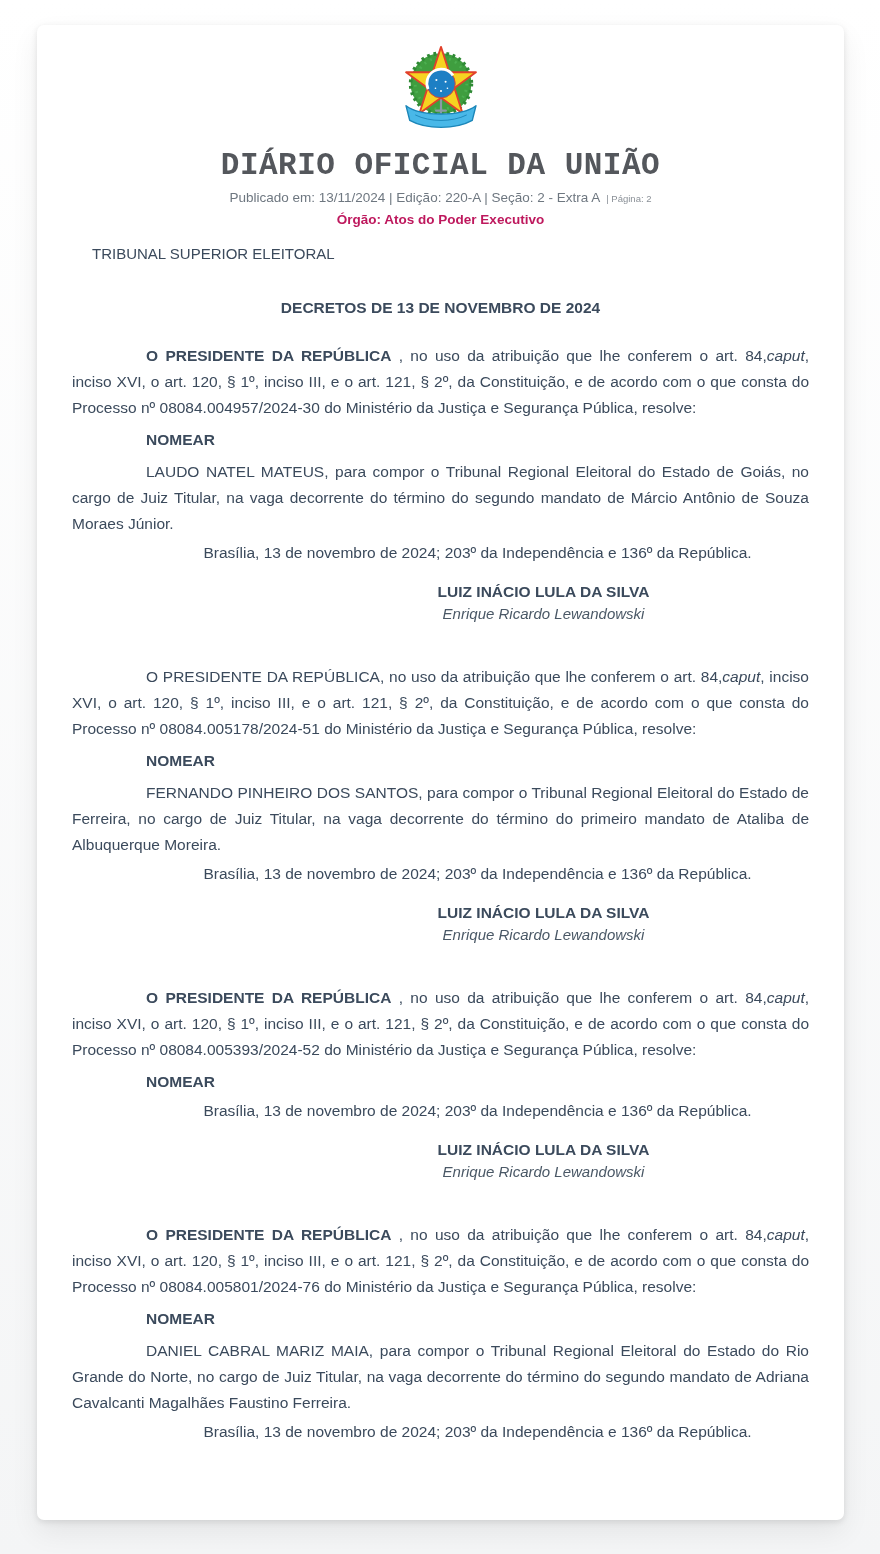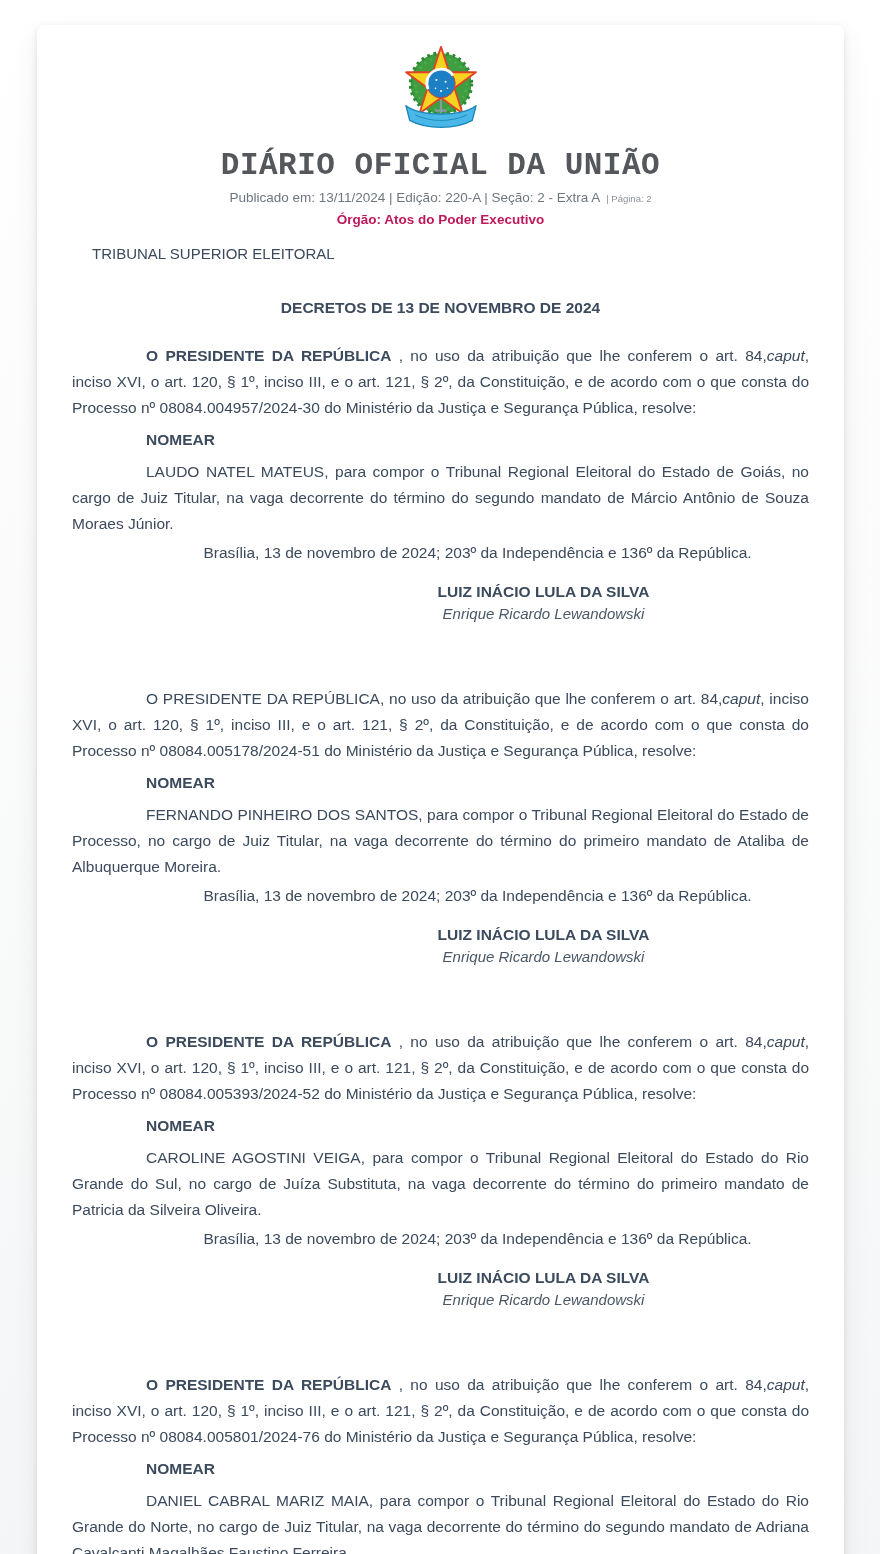--- a/index.html
+++ b/index.html
@@ -62,21 +62,21 @@
     margin-left: 20px;
   }
   h2.doc-title {
     text-align: center;
     font-size: 15.5px;
     font-weight: 700;
     color: #3b4a5c;
     margin: 30px 0 0 0;
     line-height: 22px;
   }
-  .decree { margin-top: 62px; }
+  .decree { margin-top: 40px; }
   .decree.first { margin-top: 24px; }
   p { margin: 0; }
   .intro, .appointment {
     text-align: justify;
     text-indent: 74px;
   }
   .intro .lead { font-weight: 700; }
   .intro .lead.plain { font-weight: 400; }
   .intro i { font-style: italic; }
   .action {
@@ -153,32 +153,31 @@
       <p class="date-line">Brasília, 13 de novembro de 2024; 203º da Independência e 136º da República.</p>
       <div class="sig">
         <div class="sig-name">LUIZ INÁCIO LULA DA SILVA</div>
         <div class="sig-counter">Enrique Ricardo Lewandowski</div>
       </div>
     </section>
 
     <section class="decree">
       <p class="intro"><span class="lead plain">O PRESIDENTE DA REPÚBLICA</span><span>, no uso da atribuição que lhe conferem o art. 84,</span><i>caput</i><span>, inciso XVI, o art. 120, § 1º, inciso III, e o art. 121, § 2º, da Constituição, e de acordo com o que consta do Processo nº 08084.005178/2024-51 do Ministério da Justiça e Segurança Pública, resolve:</span></p>
       <p class="action">NOMEAR</p>
-      <p class="appointment">FERNANDO PINHEIRO DOS SANTOS, para compor o Tribunal Regional Eleitoral do Estado de Processo, no cargo de Juiz Titular, na vaga decorrente do término do primeiro mandato de Ataliba de Albuquerque Moreira.</p>
+      <p class="appointment">FERNANDO PINHEIRO DOS SANTOS, para compor o Tribunal Regional Eleitoral do Estado de Ferreira, no cargo de Juiz Titular, na vaga decorrente do término do primeiro mandato de Ataliba de Albuquerque Moreira.</p>
       <p class="date-line">Brasília, 13 de novembro de 2024; 203º da Independência e 136º da República.</p>
       <div class="sig">
         <div class="sig-name">LUIZ INÁCIO LULA DA SILVA</div>
         <div class="sig-counter">Enrique Ricardo Lewandowski</div>
       </div>
     </section>
 
     <section class="decree">
       <p class="intro"><span class="lead">O PRESIDENTE DA REPÚBLICA</span><span> , no uso da atribuição que lhe conferem o art. 84,</span><i>caput</i><span>, inciso XVI, o art. 120, § 1º, inciso III, e o art. 121, § 2º, da Constituição, e de acordo com o que consta do Processo nº 08084.005393/2024-52 do Ministério da Justiça e Segurança Pública, resolve:</span></p>
       <p class="action">NOMEAR</p>
-      <p class="appointment">CAROLINE AGOSTINI VEIGA, para compor o Tribunal Regional Eleitoral do Estado do Rio Grande do Sul, no cargo de Juíza Substituta, na vaga decorrente do término do primeiro mandato de Patricia da Silveira Oliveira.</p>
       <p class="date-line">Brasília, 13 de novembro de 2024; 203º da Independência e 136º da República.</p>
       <div class="sig">
         <div class="sig-name">LUIZ INÁCIO LULA DA SILVA</div>
         <div class="sig-counter">Enrique Ricardo Lewandowski</div>
       </div>
     </section>
 
     <section class="decree">
       <p class="intro"><span class="lead">O PRESIDENTE DA REPÚBLICA</span><span> , no uso da atribuição que lhe conferem o art. 84,</span><i>caput</i><span>, inciso XVI, o art. 120, § 1º, inciso III, e o art. 121, § 2º, da Constituição, e de acordo com o que consta do Processo nº 08084.005801/2024-76 do Ministério da Justiça e Segurança Pública, resolve:</span></p>
       <p class="action">NOMEAR</p>

